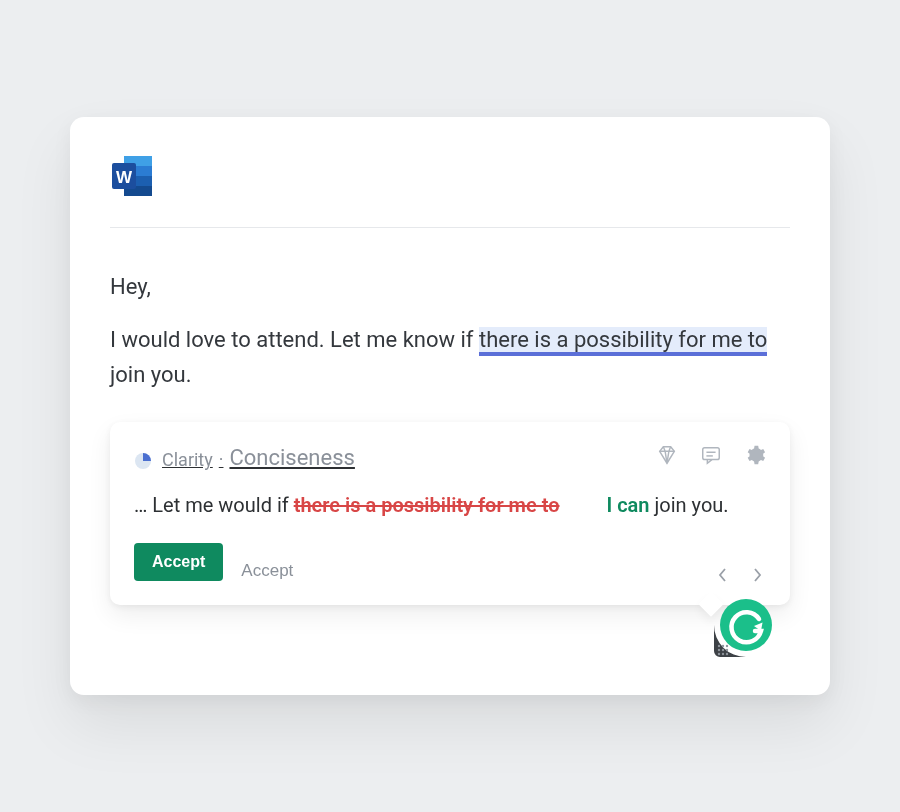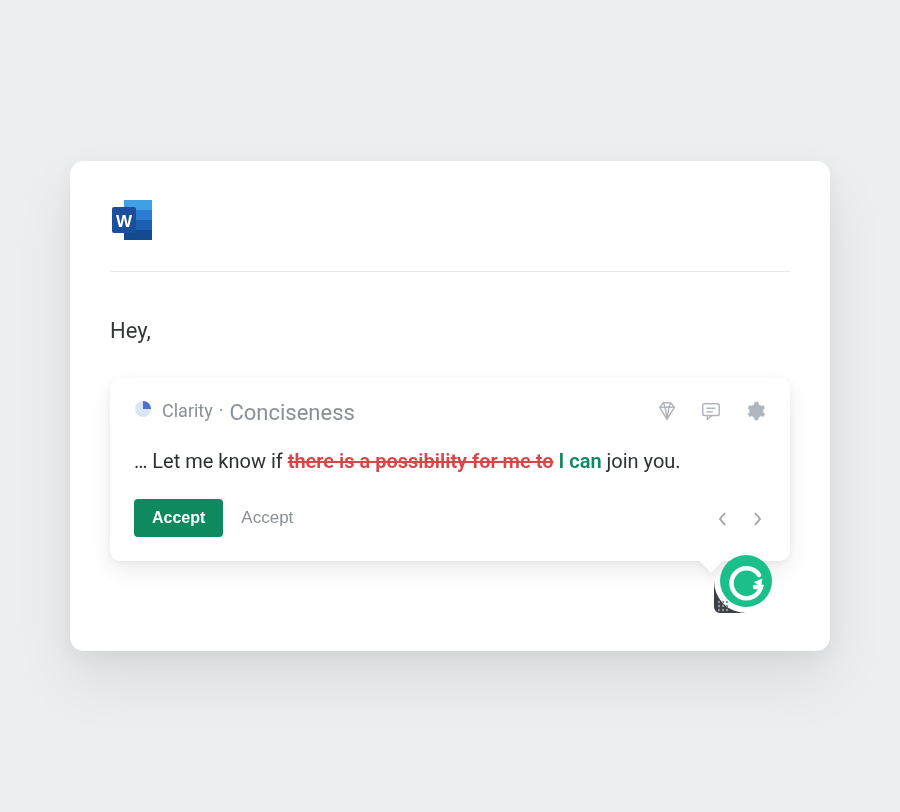--- a/index.html
+++ b/index.html
@@ -45,22 +45,23 @@
   }
   .suggestion-card {
     background: #ffffff;
     border-radius: 10px;
     box-shadow: 0 2px 6px rgba(0,0,0,0.06), 0 10px 24px rgba(0,0,0,0.07);
     padding: 22px 24px 24px 24px;
     position: relative;
   }
   .card-header {
     display: flex;
-    align-items: flex-start;
+    align-items: flex-end;
     margin-bottom: 20px;
+    text-decoration: underline;
   }
   .cat-icon {
     width: 18px; height: 18px;
     margin-right: 10px;
     flex: none;
   }
   .category {
     color: #8a9099;
     font-size: 18px;
   }
@@ -87,24 +88,25 @@
     margin-bottom: 22px;
   }
   .strike {
     color: #d84646;
     text-decoration: line-through;
     font-weight: 600;
   }
   .replacement {
     color: #0f8a5f;
     font-weight: 600;
+    margin-left: 42px;
   }
   .card-footer {
     display: flex;
-    align-items: center;
+    align-items: flex-end;
   }
   .accept-btn {
     background: #0f8a5f;
     color: #fff;
     border: none;
     border-radius: 4px;
     padding: 10px 18px;
     font-size: 16px;
     font-weight: 600;
     cursor: pointer;
@@ -157,20 +159,23 @@
       <rect x="14" y="33" width="28" height="10" fill="#144a8f"></rect>
       <rect x="2" y="10" width="24" height="26" rx="2" fill="#1c4e9e"></rect>
       <text x="14" y="30" text-anchor="middle" font-size="17" font-weight="700" fill="#fff" font-family="Arial">W</text>
     </svg>
   </div>
 
   <hr class="divider">
 
   <div class="doc-body">
     <div class="greeting">Hey,</div>
+    <div>
+      <span>I would love to attend. Let me know if </span><span class="underline-hl">there is a possibility for me to</span><span> join you.</span>
+    </div>
   </div>
 
   <div class="suggestion-card">
 
     <div class="card-header">
       <span class="cat-icon">
         <svg viewBox="0 0 18 18" width="18" height="18">
           <circle cx="9" cy="9" r="8" fill="#dce6f2"></circle>
           <path d="M9 1 A8 8 0 0 1 17 9 L9 9 Z" fill="#4b6fd0"></path>
         </svg>
@@ -196,21 +201,21 @@
         </span>
         <span class="icon-btn">
           <svg width="22" height="22" viewBox="0 0 24 24" fill="#b0b6be">
             <path d="M12 8a4 4 0 1 0 0 8 4 4 0 0 0 0-8zm9 4a8.9 8.9 0 0 0-.12-1.45l2.1-1.63-2-3.46-2.47 1a8.9 8.9 0 0 0-2.51-1.45L15.5 2h-4l-.5 2.99a8.9 8.9 0 0 0-2.51 1.45l-2.47-1-2 3.46 2.1 1.63A8.9 8.9 0 0 0 6 12c0 .49.04.97.12 1.45l-2.1 1.63 2 3.46 2.47-1c.76.6 1.61 1.08 2.51 1.45L11.5 22h4l.5-2.99c.9-.37 1.75-.85 2.51-1.45l2.47 1 2-3.46-2.1-1.63c.08-.48.12-.96.12-1.45z"></path>
           </svg>
         </span>
       </div>
     </div>
 
     <div class="suggestion-text">
-      <span>… Let me know if </span><span class="strike">there is a possibility for me to</span><span class="replacement"> I can</span><span> join you.</span>
+      <span>… Let me would if </span><span class="strike">there is a possibility for me to</span><span class="replacement"> I can</span><span> join you.</span>
     </div>
 
     <div class="card-footer">
       <button class="accept-btn">Accept</button>
       <button class="dismiss-btn">Accept</button>
       <div class="nav-arrows">
         <span class="chevron">
           <svg viewBox="0 0 10 16" width="10" height="16" fill="none" stroke="#9aa0a8" stroke-width="1.8">
               <path d="M7 2 L2 8 L7 14"></path>
             </svg>

